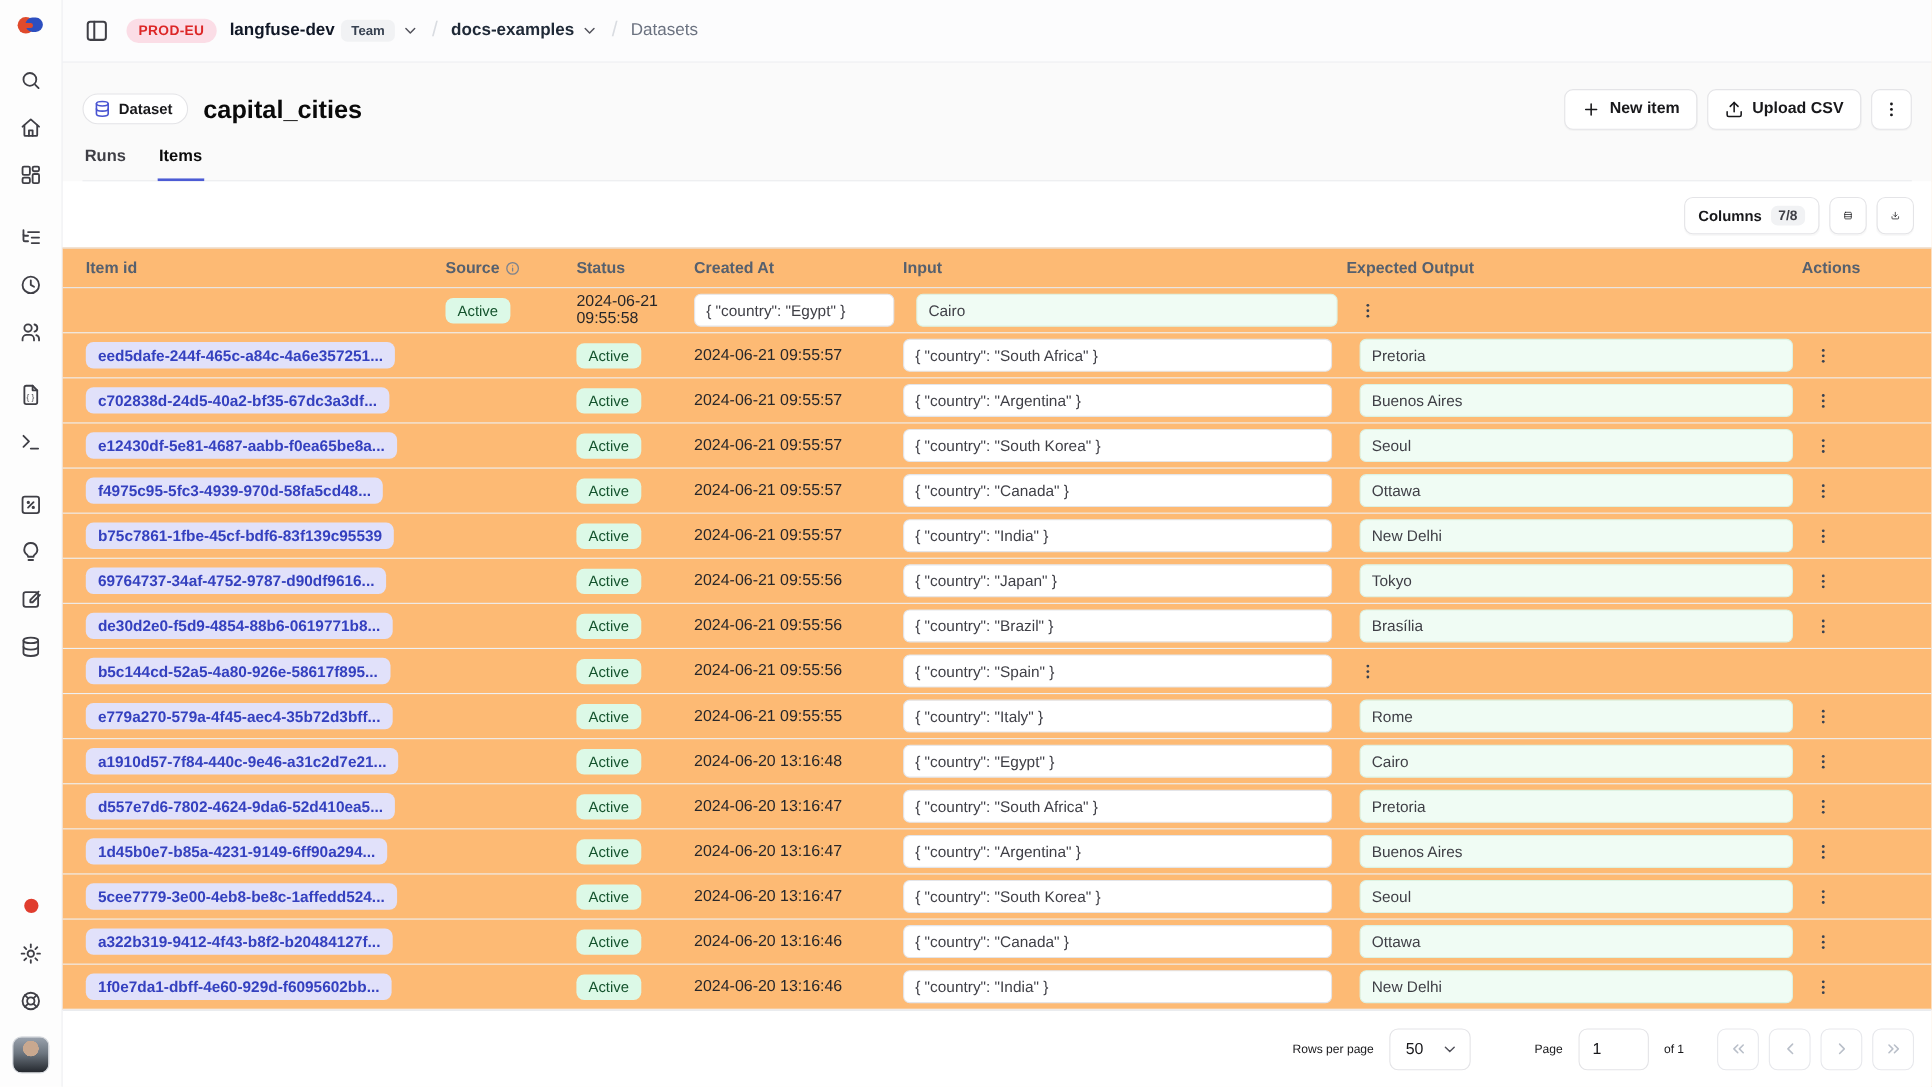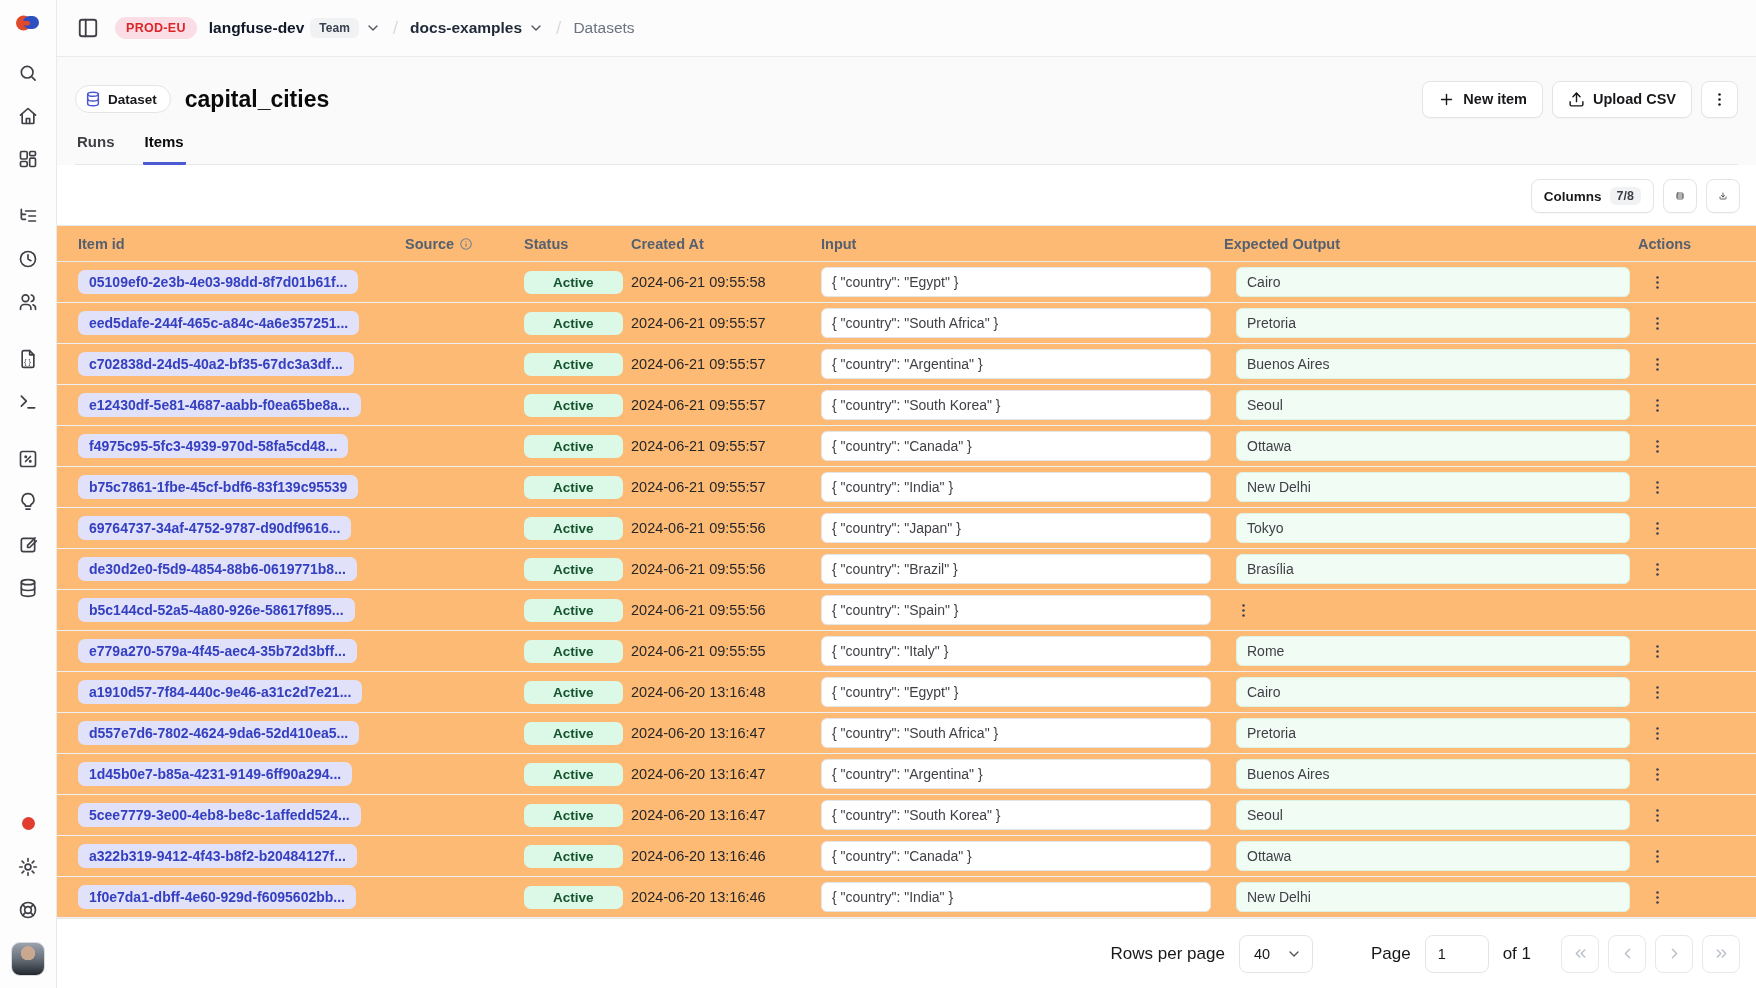--- a/index.html
+++ b/index.html
@@ -68,35 +68,35 @@
   
   .table { background:#fdba74; }
   .grid { display:grid; grid-template-columns:327px 119px 107px 190px 403px 414px 1fr; align-items:center; padding-left:13px; }
   .thead { height:37px; border-top:1px solid #e8eaee; border-bottom:1px solid #e8eaee; }
   .th { font-size:14.5px; font-weight:600; color:#56606e; display:flex; align-items:center; gap:5px; padding-left:8px; }
   .th svg { width:14px; height:14px; color:#7b828e; }
   .tr { height:41px; border-bottom:1px solid #eef0f3; }
   .td { padding-left:8px; min-width:0; display:flex; align-items:center; }
   .id-pill { background:var(--id-pill-bg,#e1e1fa); color:var(--id-pill-text,#3440bf); font-size:14px; font-weight:700;
     border-radius:7px; padding:4px 11px; white-space:nowrap; max-width:312px; overflow:hidden; cursor:pointer; }
-  .status-badge { background:var(--status-bg,#dcf9e7); color:var(--status-text,#14532d); font-size:13.5px; font-weight:700;
-    border-radius:7px; padding:4px 29px; }
+  .status-badge { background:var(--status-bg,#dcf9e7); color:var(--status-text,#14532d); font-size:13.5px; font-weight:400;
+    border-radius:7px; padding:4px 11px; }
   .td-created { font-size:14.5px; color:#27272a; }
   .io-box { height:30px; display:flex; align-items:center; border-radius:6px; border:1px solid #e4e5e9; background:#fff;
     font-size:14px; color:#3f3f46; padding:0 10px; white-space:nowrap; overflow:hidden; cursor:pointer; }
   .input-box { width:390px; }
   .expected-box { width:394px; background:var(--expected-bg,#f0fcf4); border-color:var(--expected-border,#dcf2e3);margin-left:12px; }
   .kebab-btn { border:none; background:transparent; color:#374151; width:30px; height:30px; border-radius:6px;
     display:flex; align-items:center; justify-content:center; cursor:pointer; margin-left:4px; }
   .kebab-btn svg { width:17px; height:17px; }
 
   
   .pagination { flex:1; border-top:1px solid #e8eaee; display:flex; align-items:center; justify-content:flex-end;
     gap:14px; padding-right:16px; background:#fff; }
-  .pg-label { font-size:17px; color:#18181b; font-weight:500; }
+  .pg-label { font-size:11px; color:#18181b; font-weight:500; }
   .select-box { width:74px; height:38px; border:1px solid #e4e4e7; border-radius:8px; display:flex; align-items:center;
     justify-content:space-between; padding:0 10px 0 14px; font-size:14.5px; font-weight:500; cursor:pointer; background:#fff; }
   .select-box svg { width:16px; height:16px; color:#52525b; }
   .page-input { width:64px; height:38px; border:1px solid #e4e4e7; border-radius:8px; padding:0 12px;
     font-size:14.5px; font-family:inherit; color:#18181b; background:#fff; }
   .pg-spacer { width:30px; }
   .nav-btn { width:38px; height:38px; border:1px solid #e7e8ec; border-radius:8px; background:#fff; color:#b9bfc9;
     display:flex; align-items:center; justify-content:center; cursor:pointer; }
   .nav-btn svg { width:17px; height:17px; }
   .nav-group { display:flex; gap:9px; margin-left:16px; }
@@ -343,23 +343,20 @@
           </div>
         <div class="th">
             <span>Expected Output</span>
           </div>
         <div class="th">
             <span>Actions</span>
           </div>
       </div>
       <div id="table-body">
   <div class="grid tr">
-    <div class="td">
-              <span class="id-pill">05109ef0-2e3b-4e03-98dd-8f7d01b61f...</span>
-            </div>
     <div class="td"></div>
     <div class="td">
               <span class="status-badge">Active</span>
             </div>
     <div class="td td-created">2024-06-21 09:55:58</div>
     <div class="td">
               <div class="io-box input-box">{ "country": "Egypt" }</div>
             </div>
     <div class="td">
               <div class="io-box expected-box">Cairo</div>
@@ -760,21 +757,21 @@
                 </svg>
       </button>
     </div>
   </div>
 </div>
     </div>
 
     <footer class="pagination">
       <span class="pg-label">Rows per page</span>
       <div class="select-box">
-        <span>40</span>
+        <span>50</span>
         <svg viewBox="0 0 24 24" fill="none" stroke="currentColor" stroke-width="2" stroke-linecap="round" stroke-linejoin="round">
             <path d="m6 9 6 6 6-6"></path>
           </svg>
       </div>
       <div class="pg-spacer"></div>
       <span class="pg-label">Page</span>
       <input class="page-input" value="1" style="">
       <span class="pg-label">of 1</span>
       <div class="nav-group">
         <button class="nav-btn">

